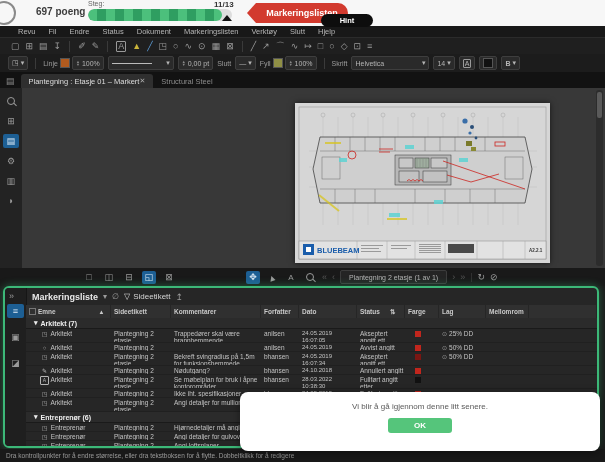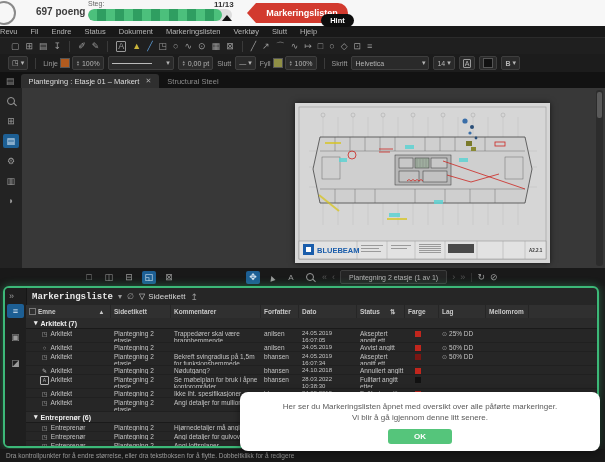--- a/index.html
+++ b/index.html
@@ -12,40 +12,40 @@
   .tb-points{left:36px;top:6px;font-size:10px;font-weight:bold;color:#3c3c3c;}
   .tb-steg{left:88px;top:0px;font-size:7px;color:#666;}
   .tb-count{left:214px;top:0px;font-size:8px;font-weight:bold;color:#333;}
   .progress{left:88px;top:9px;width:144px;height:12px;background:#ddd;border-radius:6px;overflow:hidden;}
   .progress-fill{height:100%;border-radius:6px;
      background:repeating-linear-gradient(90deg,#4cc07c 0 9px,#2f9e61 9px 18px);}
   .tb-tri{left:222px;top:15px;width:0;height:0;border-left:5px solid transparent;border-right:5px solid transparent;border-bottom:6px solid #111;}
   .ribbon{left:256px;top:3px;width:92px;height:20px;background:#d23a2e;border-radius:0 11px 11px 0;
           color:#fff;font-size:9px;font-weight:bold;display:flex;align-items:center;justify-content:center;}
   .ribbon:before{content:"";position:absolute;left:-9px;top:0;border-top:10px solid transparent;border-bottom:10px solid transparent;border-right:9px solid #d23a2e;}
-  .hintpill{left:321px;top:14px;width:33px;height:13px;background:#0d0d0d;border-radius:7px;color:#fff;
+  .hintpill{left:321px;top:14px;width:52px;height:13px;background:#0d0d0d;border-radius:7px;color:#fff;
             font-size:7.5px;font-weight:bold;display:flex;align-items:center;justify-content:center;z-index:5;}
   
-  .menubar{left:0;top:26px;width:605px;height:11px;background:#181818;display:flex;align-items:center;gap:13px;box-sizing:border-box;}
+  .menubar{left:0;top:26px;width:605px;height:11px;background:#181818;display:flex;align-items:center;gap:13px;padding-left:18px;box-sizing:border-box;}
   .menubar span{font-size:7.5px;color:#b5b5b5;}
   .toolbar1{left:0;top:37px;width:605px;height:17px;background:#1f1f1f;border-top:1px solid #2b2b2b;
             display:flex;align-items:center;padding-left:8px;box-sizing:border-box;}
   .toolbar1 .icon{font-size:9px;color:#9a9a9a;margin:0 3px;line-height:1;}
   .toolbar1 .sep,.toolbar2 .sep{width:1px;height:11px;background:#3a3a3a;margin:0 5px;}
   .boxedA{border:1px solid #9a9a9a;font-size:7px;padding:0 1px;border-radius:1px;}
   .toolbar2{left:0;top:54px;width:605px;height:18px;background:#1c1c1c;display:flex;align-items:center;padding-left:6px;box-sizing:border-box;}
   .chip{background:#2a2a2a;border:1px solid #3e3e3e;border-radius:2px;color:#b5b5b5;font-size:7px;
         height:12px;display:flex;align-items:center;padding:0 3px;margin:0 2px;gap:2px;}
   .lbl{font-size:7px;color:#9a9a9a;margin:0 2px;}
   .swatch{width:8px;height:8px;border:1px solid #555;display:inline-block;}
   .carets{display:flex;flex-direction:column;font-size:4px;color:#888;line-height:3px;}
   
   .tabbar{left:0;top:72px;width:605px;height:16px;background:#121212;display:flex;align-items:flex-end;}
   .tab-docicon{color:#8a8a8a;font-size:9px;margin:0 6px 2px 6px;}
-  .tab{height:14px;display:flex;align-items:center;gap:6px;padding:0 8px;font-size:7.5px;}
+  .tab{height:14px;display:flex;align-items:center;padding:0 8px;font-size:7.5px;}
   .tab.active{background:#2f2f2f;color:#ddd;border-radius:3px 3px 0 0;}
   .tab.inactive{color:#8a8a8a;}
   .tab .x{color:#aaa;font-size:7px;}
   
   .main{left:0;top:88px;width:605px;height:180px;background:#383838;}
   .sidebar{left:0;top:88px;width:22px;height:180px;background:#232323;display:flex;flex-direction:column;align-items:center;padding-top:6px;box-sizing:border-box;gap:6px;}
   .sb-icon{width:16px;height:14px;display:flex;align-items:center;justify-content:center;color:#9a9a9a;font-size:9px;border-radius:2px;}
   .sb-icon.active{background:#1d5f94;color:#dce9f5;}
   .i-search{width:6px;height:6px;border:1.4px solid currentColor;border-radius:50%;position:relative;display:inline-block;}
   .i-search:after{content:"";position:absolute;width:4px;height:1.4px;background:currentColor;transform:rotate(45deg);right:-3px;bottom:-1px;}
@@ -60,21 +60,21 @@
   .nv-right{display:flex;align-items:center;margin-left:70px;gap:5px;}
   .nv-gray{color:#555;}
   .pagefield{background:#242424;border:1px solid #3c3c3c;border-radius:2px;color:#b5b5b5;font-size:7px;height:12px;display:flex;align-items:center;padding:0 8px;}
   
   .panel{left:3px;top:286px;width:596px;height:162px;background:#262626;border:2px solid #3cb878;border-radius:6px;box-sizing:border-box;box-shadow:0 0 8px rgba(60,184,120,.45);overflow:hidden;}
   .p-strip{position:absolute;left:0;top:0;width:21px;height:158px;background:#1f1f1f;border-right:1px solid #161616;}
   .p-collapse{position:absolute;left:4px;top:3px;color:#9a9a9a;font-size:9px;}
   .strip-ic{position:absolute;left:2px;width:17px;height:14px;display:flex;align-items:center;justify-content:center;color:#9a9a9a;font-size:9px;border-radius:2px;}
   .strip-ic.active{background:#1d5f94;color:#dce9f5;}
   .p-header{position:absolute;left:21px;top:0;right:0;height:17px;display:flex;align-items:center;gap:5px;padding-left:6px;}
-  .p-title{font-size:9px;font-weight:bold;color:#e8e8e8;font-family:Liberation Mono, monospace;}
+  .p-title{font-size:9px;font-weight:bold;color:#e8e8e8;}
   .p-chev,.p-eyeoff{font-size:8px;color:#9a9a9a;}
   .searchbox{display:flex;align-items:center;gap:4px;background:#181818;border:1px solid #444;border-radius:3px;height:12px;width:126px;padding:0 4px;color:#9a9a9a;}
   .searchbox input{background:transparent;border:0;outline:0;color:#bbb;font-size:7px;width:96px;font-family:"Liberation Sans",sans-serif;}
   .searchbox .x{color:#999;font-size:7px;}
   .filterbtn{display:flex;align-items:center;gap:3px;color:#d5d5d5;font-size:8px;}
   .sharebtn{color:#9a9a9a;font-size:9px;}
   .thead{position:absolute;left:21px;top:17px;right:0;height:13px;background:#303030;border-bottom:1px solid #171717;display:flex;align-items:center;color:#c9c9c9;font-size:6.5px;font-weight:bold;}
   .thead .cell{padding-left:3px;box-sizing:border-box;display:flex;align-items:center;gap:2px;border-right:1px solid #262626;height:100%;}
   .cb{width:5px;height:5px;border:1px solid #777;display:inline-block;}
   .tbody{position:absolute;left:21px;top:30px;right:0;bottom:0;overflow:hidden;}
@@ -566,18 +566,17 @@
           <div class="cell" style="width: 43px;"></div>
         </div>
       </div>
   </div>
 
   <div class="abs statusbar">
     <span>Dra kontrollpunkter for å endre størrelse, eller dra tekstboksen for å flytte. Dobbeltklikk for å redigere</span>
   </div>
 
   <div class="abs tooltip">
-    <div class="tl">Her ser du Markeringslisten åpnet med oversikt over alle påførte markeringer.</div>
     <div class="tl">Vi blir å gå igjennom denne litt senere.</div>
     <button class="okbtn">OK</button>
   </div>
 
 </div>
 
 </body></html>

